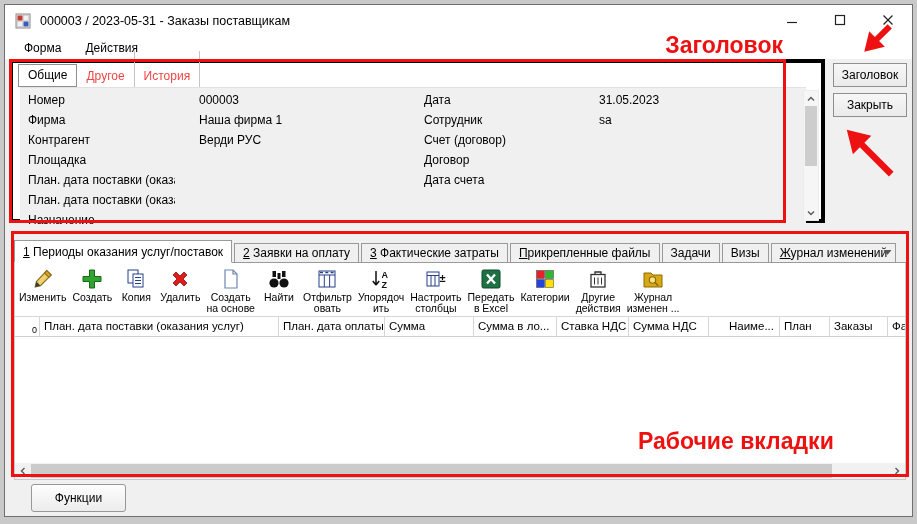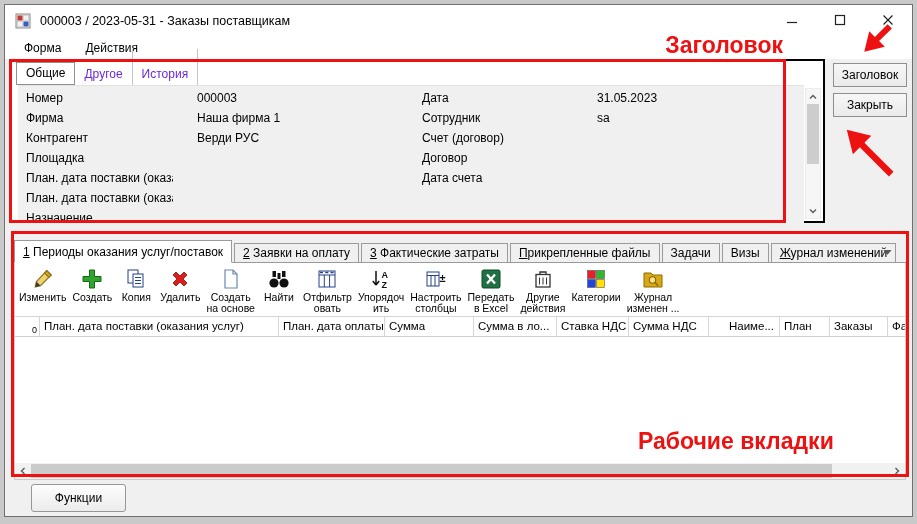--- a/index.html
+++ b/index.html
@@ -15,23 +15,23 @@
   .title { font-size:12.5px; color:#000; white-space:nowrap; }
   .wincontrols { margin-left:auto; display:flex; height:100%; }
   .winbtn { width:48px; height:100%; display:flex; align-items:center; justify-content:center;
             background:transparent; border:none; cursor:pointer; }
   .menubar { position:absolute; left:0; top:32px; right:0; height:22px; background:#fff;
              display:flex; align-items:center; padding-left:8px; gap:2px; }
   .menuitem { font-size:12px; padding:2px 11px; background:transparent; border:none; cursor:pointer; }
 
   
   .hpanel { position:absolute; left:4px; top:54px; width:816px; height:164px; background:#fff;
-            border:2px solid #000000; }
+            border:4px solid #000000; }
   .htabs { display:flex; height:24px; align-items:flex-end; padding-left:5px; background:#fff; }
-  .htab { font-size:12px; color:#6d28d9; padding:18px 9px 4px; border-right:1px solid #c4c4c4; cursor:pointer; white-space:nowrap; }
+  .htab { font-size:12px; color:#ef4444; padding:18px 9px 4px; border-right:1px solid #c4c4c4; cursor:pointer; white-space:nowrap; }
   .htab.active { color:#000; background:#fff; border:1px solid #8f8f8f; padding:3px 9px 4px; }
   .hform { position:absolute; left:7px; top:24px; width:786px; height:139px; background:#f0f0f0;
            border-top:1px solid #e2e2e2; font-size:12px; }
   .fcol { position:absolute; top:2px; }
   .fcol.left  { left:8px;  width:392px; }
   .fcol.right { left:404px; width:380px; }
   .frow { display:flex; height:20px; align-items:center; }
   .flabel { flex:none; width:147px; color:#000; white-space:nowrap; overflow:hidden; }
   .fcol.right .flabel { width:151px; }
   .fvalue { flex:1; color:#000; white-space:nowrap;margin-left:24px; }
@@ -363,38 +363,38 @@
                   <rect x="3" y="3" width="18" height="18" rx="1.5" fill="#1e7145" stroke="#0f4a2a"></rect>
                   <path d="M8 7.5 L16 16.5 M16 7.5 L8 16.5" stroke="#fff" stroke-width="2.3"></path>
                 </svg>
               </span>
               <span class="tlabel">Передать
 в Excel</span>
             </button>
             <button class="tbtn">
               <span class="ticon">
                 <svg width="24" height="24" viewBox="0 0 24 24" xmlns="http://www.w3.org/2000/svg">
-                  <rect x="5" y="7.5" width="14" height="12.5" fill="#fff" stroke="#333" stroke-width="1.3"></rect>
-                  <path d="M9 7.5 V5 h6 v2.5" fill="none" stroke="#333" stroke-width="1.3"></path>
-                  <path d="M8.5 10.5 v7 M12 10.5 v7 M15.5 10.5 v7" stroke="#333" stroke-width="1"></path>
-                </svg>
-              </span>
-              <span class="tlabel">Другие
-действия</span>
-            </button>
-            <button class="tbtn">
-              <span class="ticon">
-                <svg width="24" height="24" viewBox="0 0 24 24" xmlns="http://www.w3.org/2000/svg">
                   <rect x="3.5" y="3.5" width="8" height="8" fill="#e8202a" stroke="#555" stroke-width="0.6"></rect>
                   <rect x="12.5" y="3.5" width="8" height="8" fill="#2db82d" stroke="#555" stroke-width="0.6"></rect>
                   <rect x="3.5" y="12.5" width="8" height="8" fill="#2244dd" stroke="#555" stroke-width="0.6"></rect>
                   <rect x="12.5" y="12.5" width="8" height="8" fill="#ffe000" stroke="#555" stroke-width="0.6"></rect>
                 </svg>
               </span>
               <span class="tlabel">Категории</span>
+            </button>
+            <button class="tbtn">
+              <span class="ticon">
+                <svg width="24" height="24" viewBox="0 0 24 24" xmlns="http://www.w3.org/2000/svg">
+                  <rect x="5" y="7.5" width="14" height="12.5" fill="#fff" stroke="#333" stroke-width="1.3"></rect>
+                  <path d="M9 7.5 V5 h6 v2.5" fill="none" stroke="#333" stroke-width="1.3"></path>
+                  <path d="M8.5 10.5 v7 M12 10.5 v7 M15.5 10.5 v7" stroke="#333" stroke-width="1"></path>
+                </svg>
+              </span>
+              <span class="tlabel">Другие
+действия</span>
             </button>
             <button class="tbtn">
               <span class="ticon">
                 <svg width="24" height="24" viewBox="0 0 24 24" xmlns="http://www.w3.org/2000/svg">
                   <path d="M3 6 h7 l2 2 h9 v12 H3 Z" fill="#d8a816" stroke="#8a6a00"></path>
                   <circle cx="11.5" cy="13" r="3.2" fill="#f4e28a" stroke="#8a6a00" stroke-width="1.1"></circle>
                   <path d="M14 15.5 l3.2 3.2" stroke="#8a6a00" stroke-width="1.6"></path>
                 </svg>
               </span>
               <span class="tlabel">Журнал

